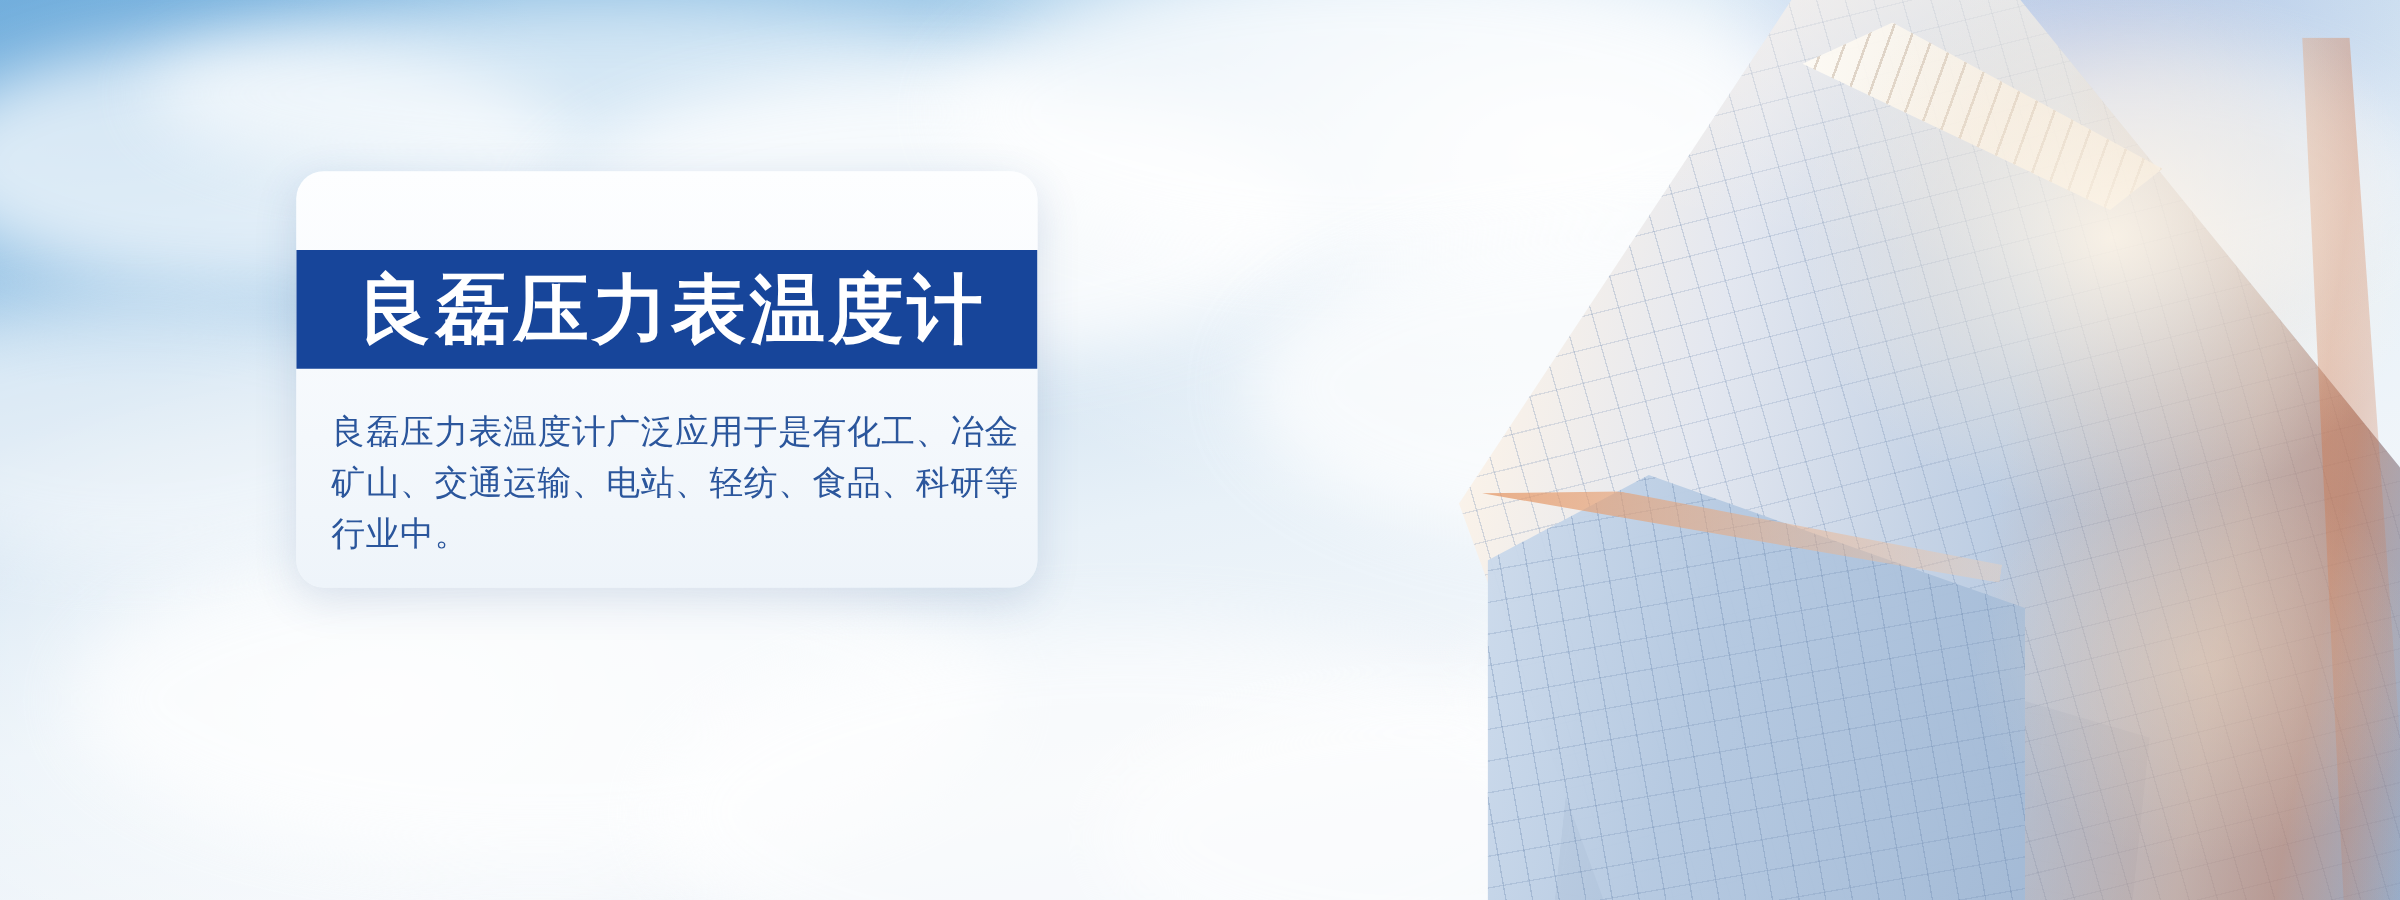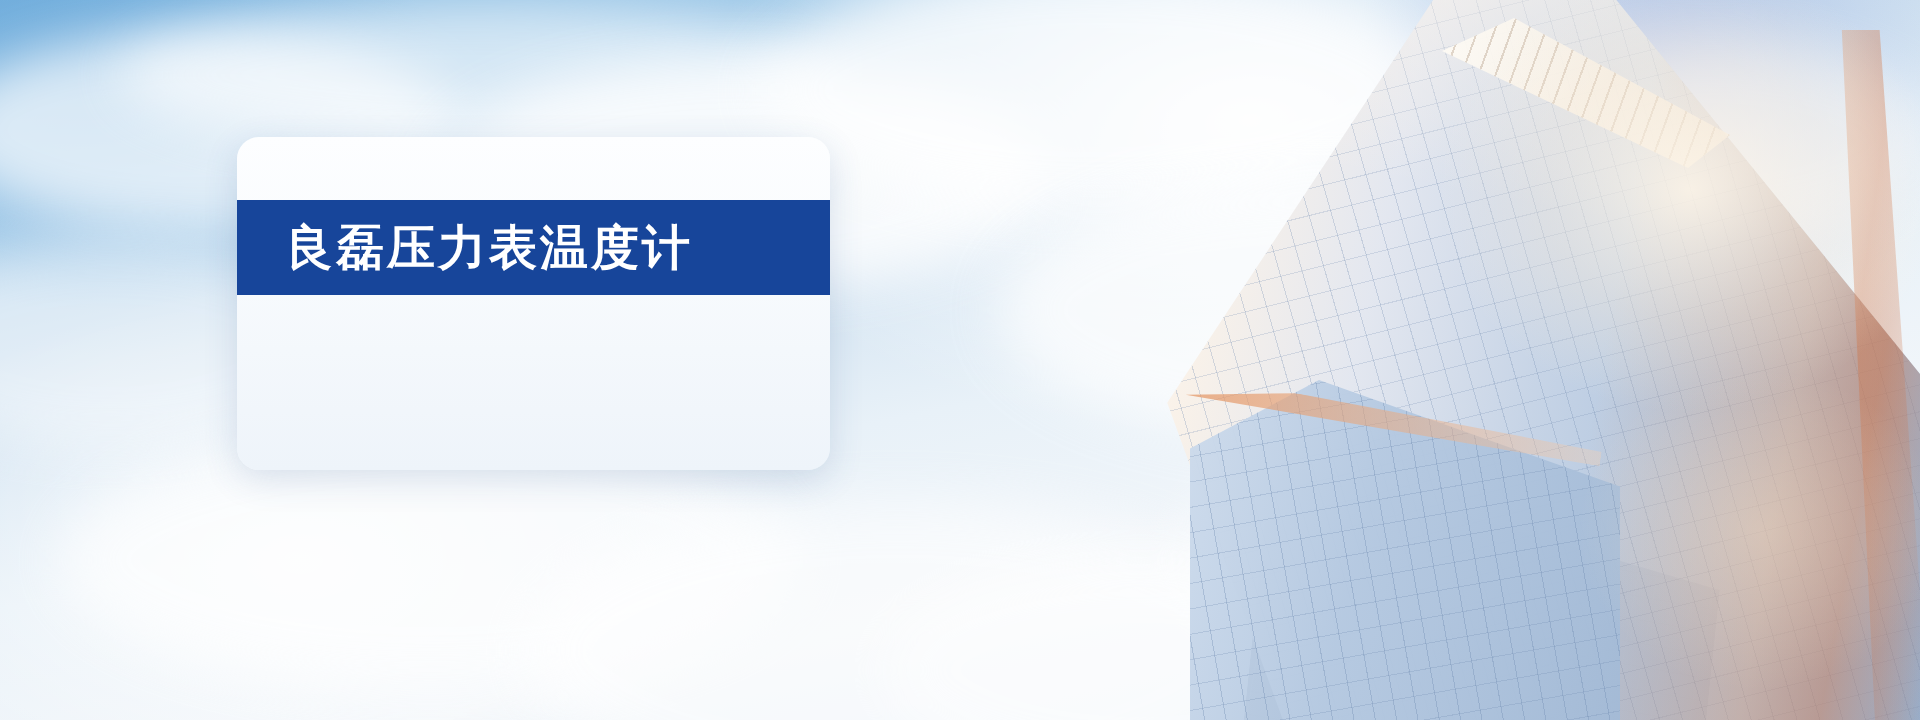--- a/index.html
+++ b/index.html
@@ -163,21 +163,21 @@
     box-shadow:0 10px 34px rgba(50,90,140,.16);
   }
 
   .title-bar {
     position:absolute; left:0; top:63px; width:100%; height:95px;
     background:#17459a;
     display:flex; align-items:center;
   }
   .title-text {
     color:#ffffff;
-    font-size:48px;
+    font-size:60px;
     font-weight:bold;
     letter-spacing:3px;
     margin-left:48px;
     line-height:1;
     white-space:nowrap;
   }
 
   .body-text {
     position:absolute; left:28px; top:188px; width:548px;
     color:#2b569c;
@@ -224,16 +224,21 @@
   <div class="glare"></div>
   <div class="glare2"></div>
   <div class="blend-left"></div>
 
   <div class="card">
 
     <div class="title-bar">
       <div class="title-text">良磊压力表温度计</div>
     </div>
 
+    <div class="body-text">
+      <span class="ln">良磊压力表温度计广泛应用于是有化工、冶金</span>
+      <span class="ln">矿山、交通运输、电站、轻纺、食品、科研等</span>
+      <span class="ln">行业中。</span>
+    </div>
 
   </div>
 
 </div>
 
 </body></html>

